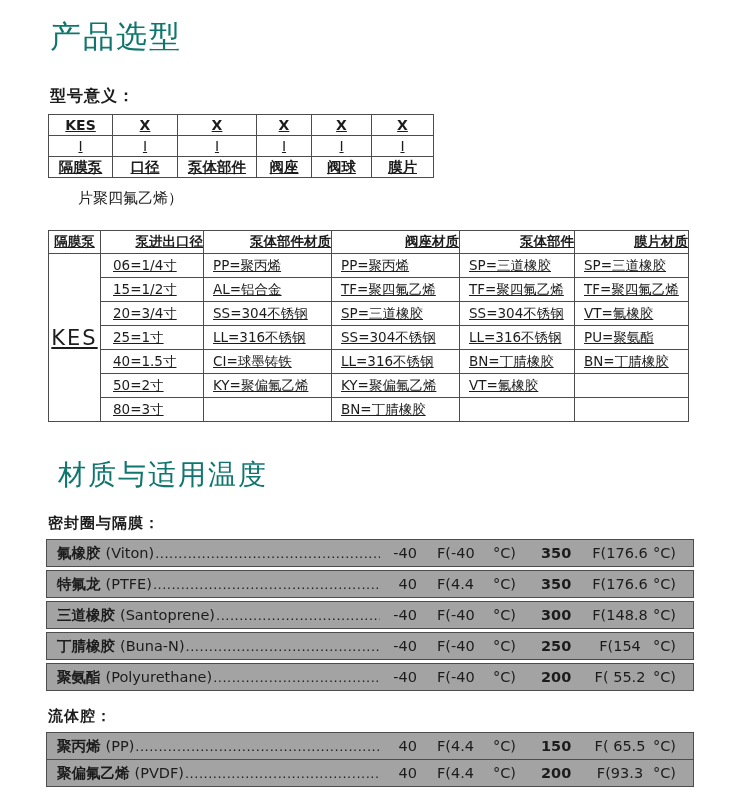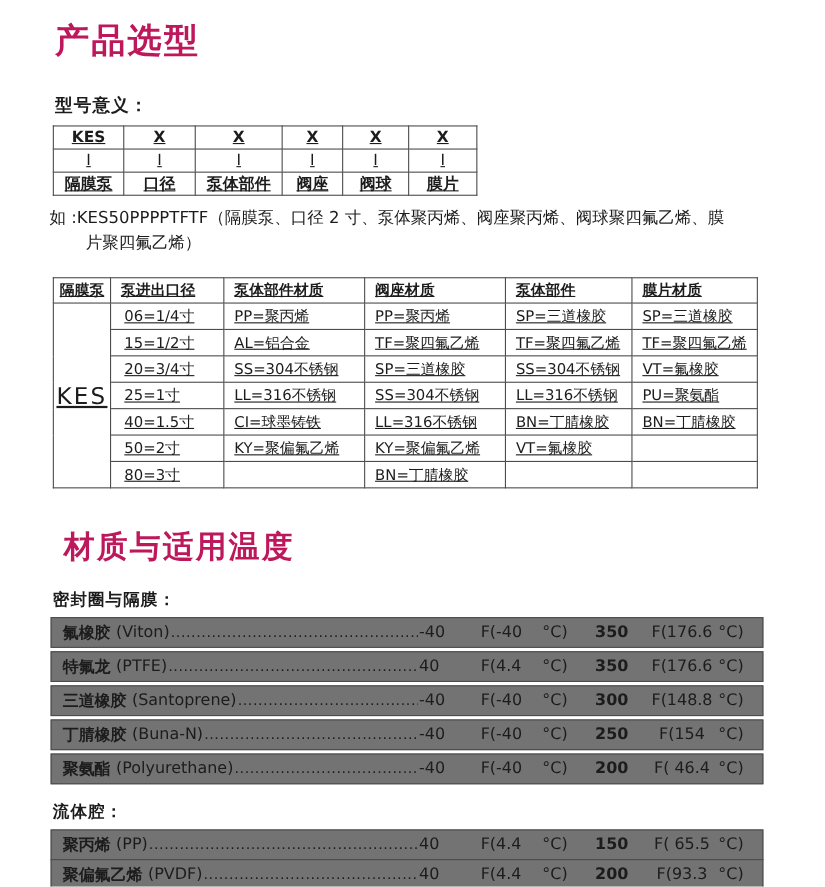--- a/index.html
+++ b/index.html
@@ -5,22 +5,22 @@
   * { box-sizing: border-box; margin: 0; padding: 0; }
   html, body { background: #ffffff; }
   body {
     width: 750px; height: 806px;
     font-family: "DejaVu Sans", "Liberation Sans", sans-serif;
     color: #1c1c1c;
     position: relative;
     overflow: hidden;
   }
   .section-title {
-    color: #be185d;
-    font-weight: bold;
+    color: #0f766e;
+    font-weight: normal;
     letter-spacing: 2px;
   }
   #title-product { font-size: 31px; margin: 16px 0 0 50px; }
   #title-material { font-size: 28px; margin: 34px 0 0 58px; }
 
   .sub-label { font-size: 16px; font-weight: 600; letter-spacing: 1px; }
   #model-label { margin: 28px 0 7px 50px; }
   #seal-label  { margin: 20px 0 6px 48px; font-size: 15px; }
   #fluid-label { margin: 16px 0 6px 48px; font-size: 15px; }
 
@@ -36,52 +36,52 @@
   #model-code-table tr:last-child td { font-size: 14.5px; font-weight: 600; }
 
   
   #example { margin: 9px 0 0 45px; font-size: 15px; line-height: 22px; width: 660px; }
   #example .line2 { padding-left: 33px; }
 
   
   #selection-table { margin: 21px 0 0 48px; width: 640px; }
   #selection-table th {
     height: 23px; font-size: 13.5px; font-weight: 600;
-    text-align: left; padding: 0 0 0 9px;
+    text-align: right; padding: 0 0 0 9px;
   }
   #selection-table th:first-child { text-align: center; padding: 0; }
   #selection-table td {
     height: 24px; font-size: 13.5px; text-align: left; padding: 0 0 0 9px;
   }
   #selection-table td.size-cell { padding-left: 12px; }
   #selection-table td.series-cell {
     text-align: center; padding: 0;
     font-size: 21px; letter-spacing: 2px; font-weight: 500;
   }
 
   
   .temp-table { margin-left: 46px; width: 648px; }
   .trow {
     display: flex; align-items: center;
     border: 1px solid #4c4c4c;
     height: 28px; padding: 0 10px;
     font-size: 14.5px;
     margin-bottom: 3px;
-    background: #737373;
+    background: #a3a3a3;
   }
   .trow.tight { margin-bottom: 0; }
   .trow.tight + .trow.tight { margin-top: -1px; }
   .tname { font-weight: 600; white-space: nowrap; }
   .ten { margin-left: 5px; white-space: nowrap; }
   .dots { flex: 1; overflow: hidden; white-space: nowrap; font-size: 13px; margin: 0 1px; }
   .dots::after {
     content: "..........................................................................................................................";
     letter-spacing: 0.5px;
   }
-  .c-f1 { width: 36px; flex: none; }
+  .c-f1 { width: 36px; text-align: right; flex: none; }
   .c-c1 { width: 56px; margin-left: 20px; flex: none; white-space: pre; }
   .c-u1 { width: 48px; flex: none; }
   .c-f2 { width: 46px; flex: none; font-weight: bold; }
   .c-c2 { width: 66px; flex: none; white-space: pre; text-align: center; }
   .c-u2 { width: 30px; flex: none; }
 </style>
 </head>
 <body>
 
 <div id="title-product" class="section-title">产品选型</div>
@@ -119,21 +119,20 @@
         <td>口径</td>
         <td>泵体部件</td>
         <td>阀座</td>
         <td>阀球</td>
         <td>膜片</td>
       </tr>
     </tbody>
 </table>
 
 <div id="example">
-  <div class="line1">如 :KES50PPPPTFTF（隔膜泵、口径 2 寸、泵体聚丙烯、阀座聚丙烯、阀球聚四氟乙烯、膜</div>
   <div class="line2">片聚四氟乙烯）</div>
 </div>
 
 <table id="selection-table">
   <colgroup>
     <col style="width:52px">
       <col style="width:103px">
       <col style="width:128px">
     <col style="width:128px">
       <col style="width:115px">
@@ -253,21 +252,21 @@
       <span class="c-u2">°C)</span>
     </div>
     <div class="trow">
       <span class="tname">聚氨酯</span>
       <span class="ten">(Polyurethane)</span>
       <span class="dots"></span>
       <span class="c-f1">-40</span>
       <span class="c-c1">F(-40</span>
       <span class="c-u1">°C)</span>
       <span class="c-f2">200</span>
-      <span class="c-c2">F( 46.4</span>
+      <span class="c-c2">F( 55.2</span>
       <span class="c-u2">°C)</span>
     </div>
   </div>
 
 <div id="fluid-label" class="sub-label">流体腔：</div>
 
 <div id="fluid-table" class="temp-table">
     <div class="trow tight">
       <span class="tname">聚丙烯</span>
       <span class="ten">(PP)</span>

